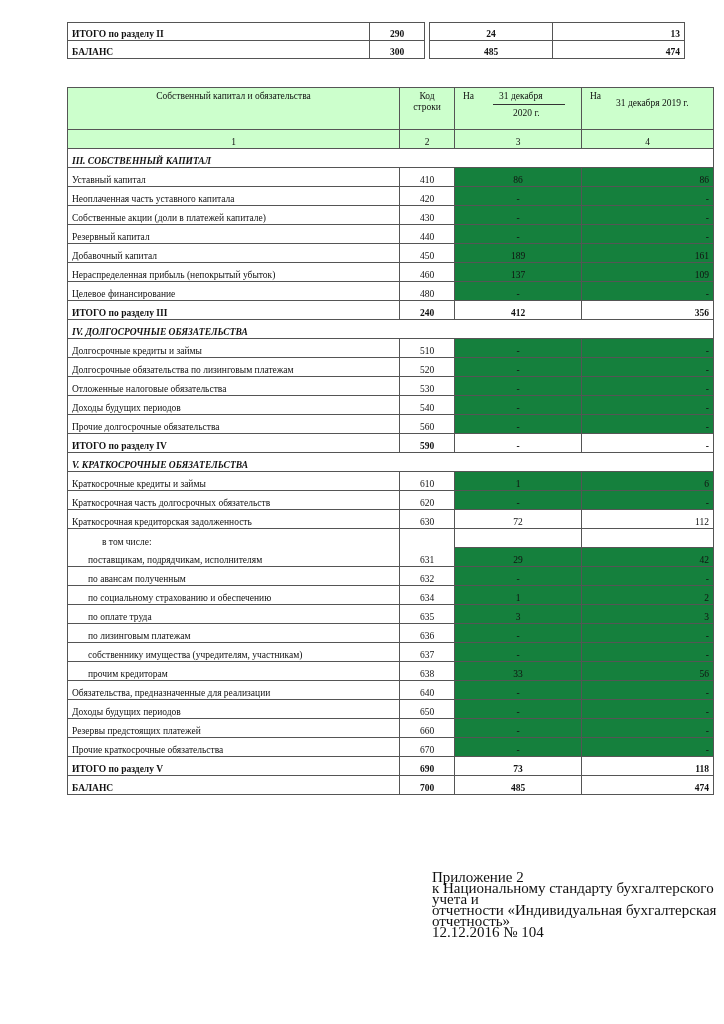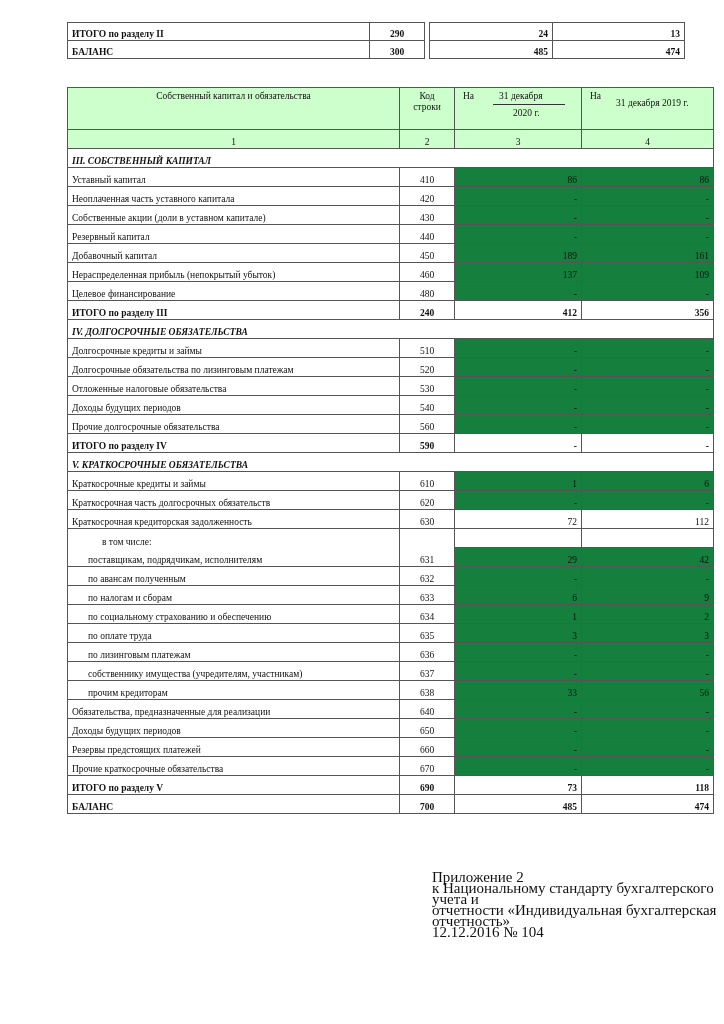--- a/index.html
+++ b/index.html
@@ -1,21 +1,21 @@
 <!DOCTYPE html>
 <html><head>
 <meta charset="utf-8">
 <style>
   html, body { margin:0; padding:0; background:#ffffff; }
   body { width:724px; height:1024px; position:relative; font-family:"Liberation Serif", "DejaVu Serif", serif; color:#111; overflow:hidden; }
   table { border-collapse:collapse; position:absolute; left:67px; table-layout:fixed; }
   td { border:1px solid #555; font-size:9.5px; padding:0 4px; vertical-align:bottom; height:18px; line-height:11px; white-space:nowrap; overflow:hidden; }
   .c1 { width:293px; }
   .c2 { width:46px; text-align:center; }
-  .c3 { width:118px; text-align:right; }
+  .c3 { width:118px; text-align:center; }
   .c4 { width:123px; text-align:right; }
   .bold { font-weight:bold; }
   .fill { background:#15803d; }
   .hdr td { background:#ccffcc; }
   .indent1 { padding-left:20px; }
   .indent2 { padding-left:34px; }
   #top-table { top:22px; }
   #top-table td { height:17px; }
   #top-table .gap { border-top:none; border-bottom:none; width:4px; padding:0; }
   #main-table { top:87px; }
@@ -85,21 +85,21 @@
         <td class="c3 fill">86</td>
         <td class="c4 fill">86</td>
       </tr>
   <tr>
         <td class="c1">Неоплаченная часть уставного капитала</td>
         <td class="c2">420</td>
         <td class="c3 fill">-</td>
         <td class="c4 fill">-</td>
       </tr>
   <tr>
-        <td class="c1">Собственные акции (доли в уставном капитале)</td>
+        <td class="c1">Собственные акции (доли в платежей капитале)</td>
         <td class="c2">430</td>
         <td class="c3 fill">-</td>
         <td class="c4 fill">-</td>
       </tr>
   <tr>
         <td class="c1">Резервный капитал</td>
         <td class="c2">440</td>
         <td class="c3 fill">-</td>
         <td class="c4 fill">-</td>
       </tr>
@@ -199,26 +199,20 @@
         <td class="c1 indent1" style="border-top:none">поставщикам, подрядчикам, исполнителям</td>
         <td class="c2" style="border-top:none">631</td>
         <td class="c3 fill">29</td>
         <td class="c4 fill">42</td>
       </tr>
   <tr>
         <td class="c1 indent1">по авансам полученным</td>
         <td class="c2">632</td>
         <td class="c3 fill">-</td>
         <td class="c4 fill">-</td>
-      </tr>
-  <tr>
-        <td class="c1 indent1">по налогам и сборам</td>
-        <td class="c2">633</td>
-        <td class="c3 fill">6</td>
-        <td class="c4 fill">9</td>
       </tr>
   <tr>
         <td class="c1 indent1">по социальному страхованию и обеспечению</td>
         <td class="c2">634</td>
         <td class="c3 fill">1</td>
         <td class="c4 fill">2</td>
       </tr>
   <tr>
         <td class="c1 indent1">по оплате труда</td>
         <td class="c2">635</td>

